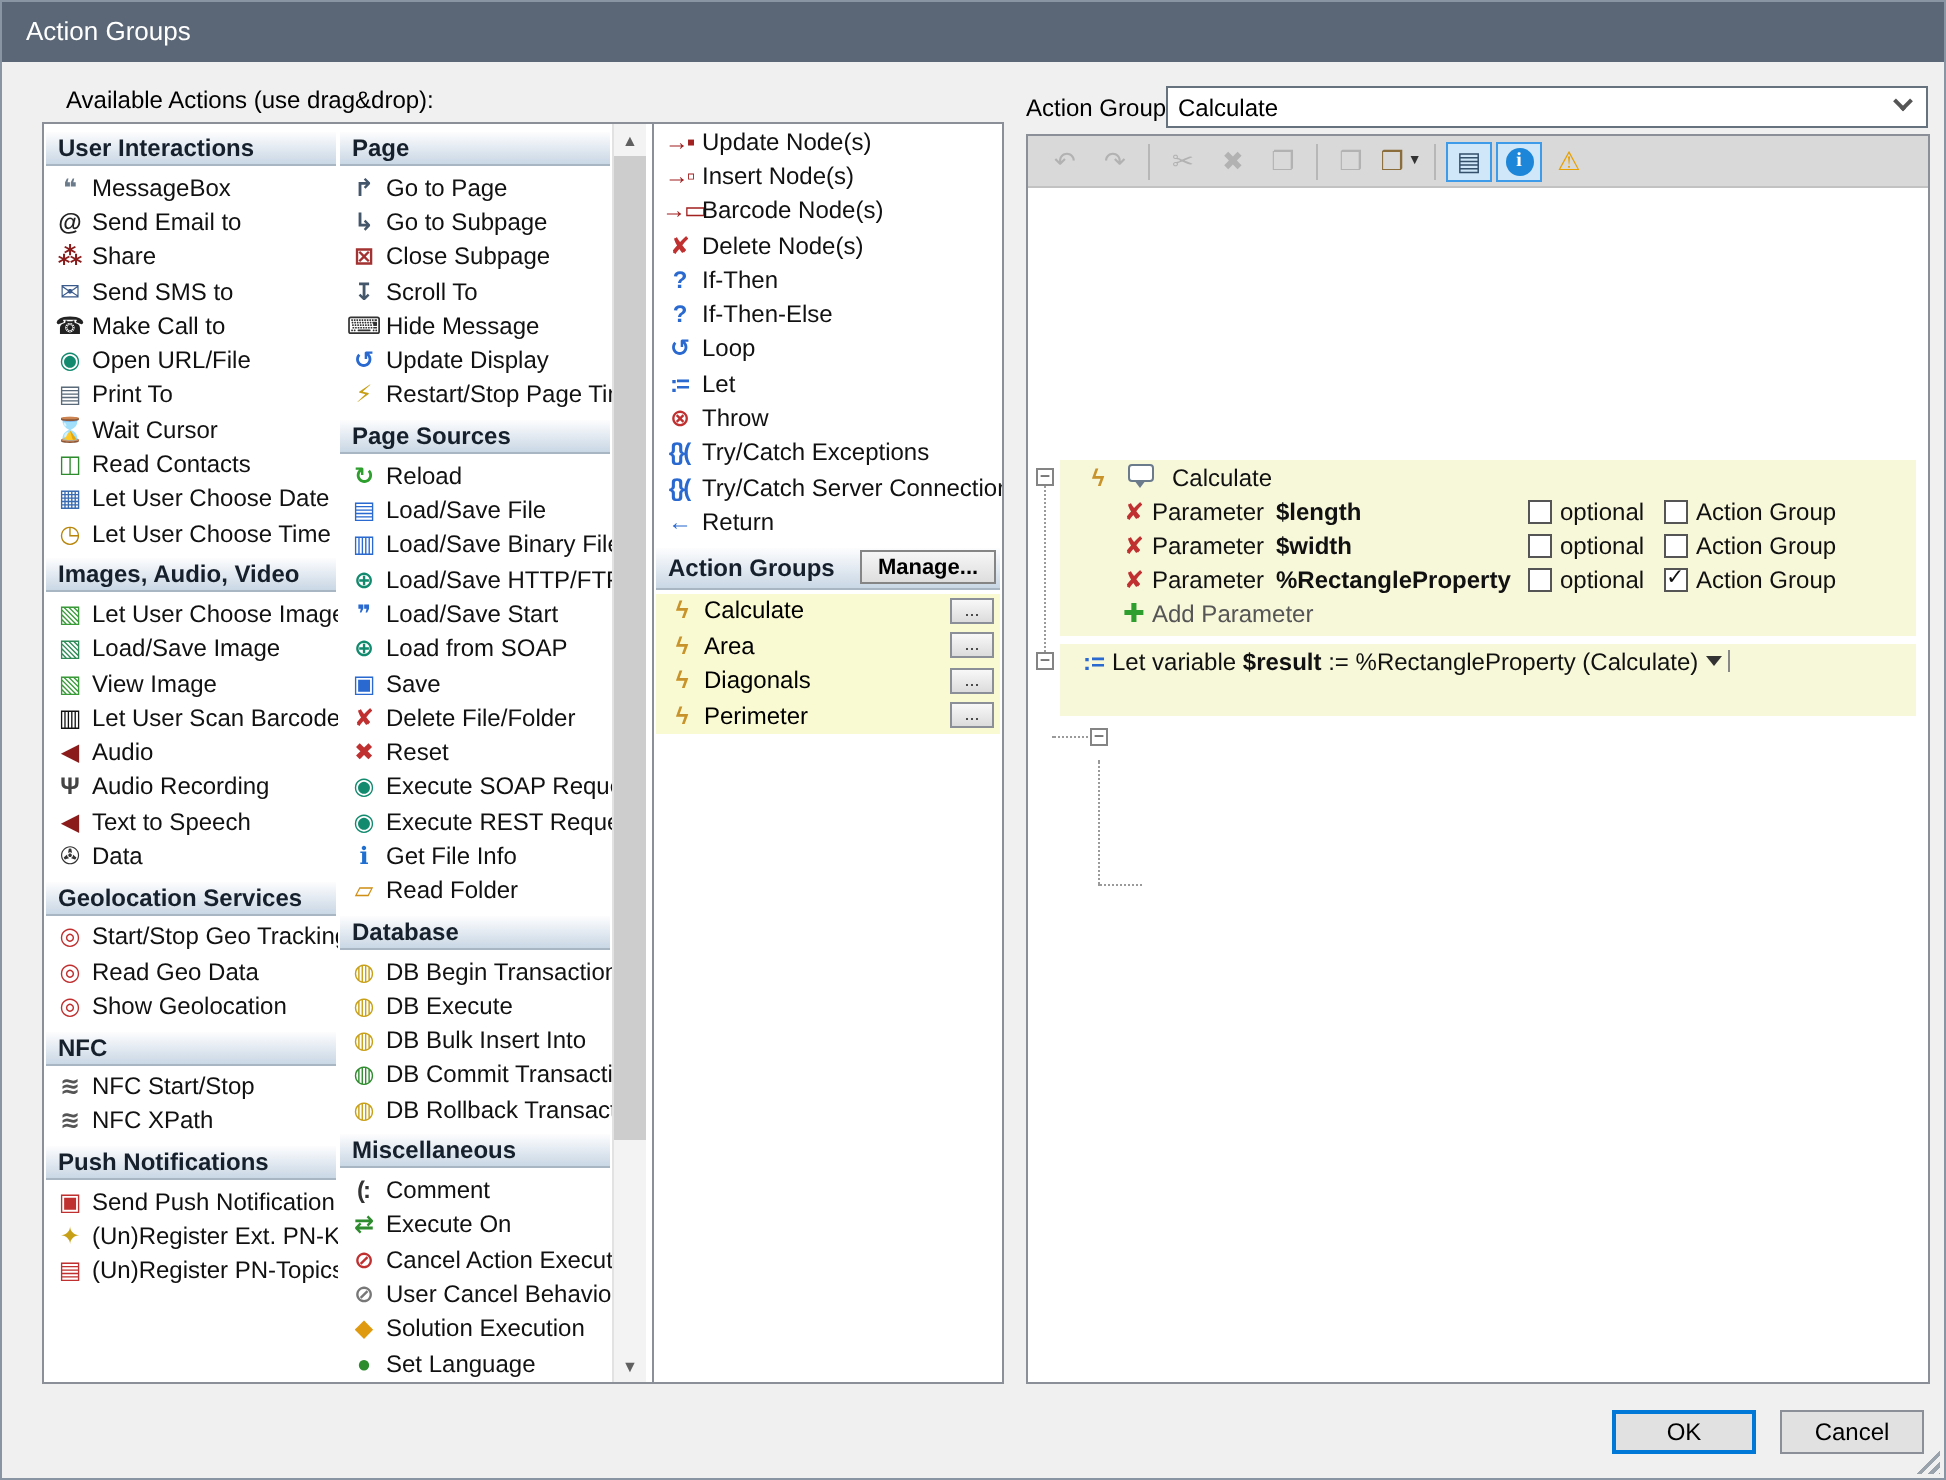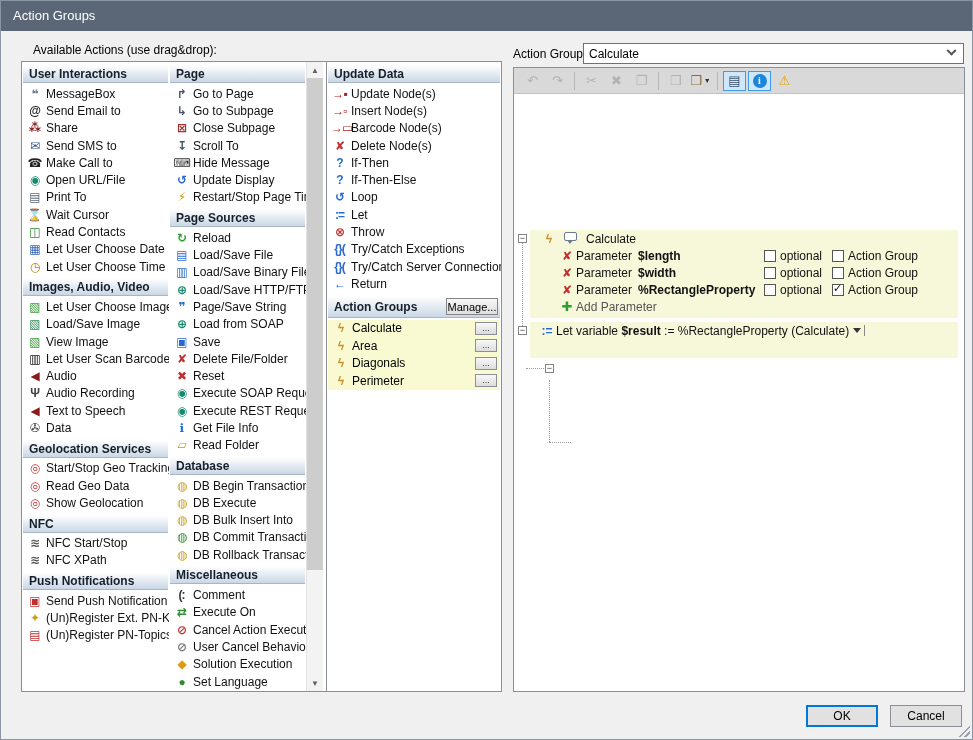--- a/index.html
+++ b/index.html
@@ -26,22 +26,22 @@
   .hdr { height:17px; line-height:16px; margin:4px 1px 2px 1px; padding:0 6px;
     font-size:12px; font-weight:bold; color:#16202c;
     background:linear-gradient(#fdfdfe,#c9d7e5); border-bottom:1px solid #a8b6c4; }
   .item { height:17.3px; display:flex; align-items:center; padding-left:4px;
     font-size:12px; color:#111; white-space:nowrap; overflow:hidden; }
   .ic { width:17px; min-width:17px; text-align:center; font-size:12px; font-weight:bold;
     margin-right:3px; letter-spacing:-1px; }
   .agHdr { height:21px; margin:4px 1px 2px 1px; padding:0 2px 0 6px; font-size:12px;
     font-weight:bold; color:#16202c; background:linear-gradient(#fdfdfe,#c9d7e5);
     border-bottom:1px solid #a8b6c4; display:flex; align-items:center; }
-  .manageBtn { margin-left:auto; width:52px; height:17px; font-size:11px;
-    background:linear-gradient(#f6f6f6,#dedede); border:1px solid #858585; text-align:center; }
+  .manageBtn { margin-left:auto; width:68px; height:17px; font-size:11px;
+    background:linear-gradient(#f6f6f6,#dedede); border:1px solid #858585; text-align:center;font-weight:bold; }
   .agRow { height:17.5px; display:flex; align-items:center; padding-left:4px;
     background:#fafad2; margin:0 1px; font-size:12px; }
   .moreBtn { margin-left:auto; margin-right:3px; width:22px; height:13px; font-size:9px;
     line-height:7px; background:linear-gradient(#f8f8f8,#dcdcdc); border:1px solid #8a8f98;
     color:#333; text-align:center; }
 
   
   .agLabel { position:absolute; left:512px; top:46px; font-size:12px; }
   .combo { position:absolute; left:582px; top:42px; width:381px; height:21px;
     background:#fff; border:1px solid #66727e; font-size:12px; display:flex;
@@ -273,21 +273,21 @@
         <div class="item">
           <span class="ic" style="color: rgb(42, 106, 208);">▥</span>
           <span>Load/Save Binary File</span>
         </div>
         <div class="item">
           <span class="ic" style="color: rgb(18, 138, 110);">⊕</span>
           <span>Load/Save HTTP/FTP</span>
         </div>
         <div class="item">
           <span class="ic" style="color: rgb(42, 106, 208);">❞</span>
-          <span>Page/Save String</span>
+          <span>Load/Save Start</span>
         </div>
         <div class="item">
           <span class="ic" style="color: rgb(18, 138, 110);">⊕</span>
           <span>Load from SOAP</span>
         </div>
         <div class="item">
           <span class="ic" style="color: rgb(42, 106, 208);">▣</span>
           <span>Save</span>
         </div>
         <div class="item">
@@ -365,21 +365,20 @@
     <div class="vscroll">
       <div class="sbtn">▲</div>
       <div class="thumb"></div>
       <div style="flex:1"></div>
       <div class="sbtn">▼</div>
     </div>
   </div>
 
   <div class="panelB">
     <div id="col3">
-        <div class="hdr">Update Data</div>
         <div class="item">
           <span class="ic" style="color: rgb(162, 34, 34);">→▪</span>
           <span>Update Node(s)</span>
         </div>
         <div class="item">
           <span class="ic" style="color: rgb(162, 34, 34);">→▫</span>
           <span>Insert Node(s)</span>
         </div>
         <div class="item">
           <span class="ic" style="color: rgb(162, 34, 34);">→▭</span>

